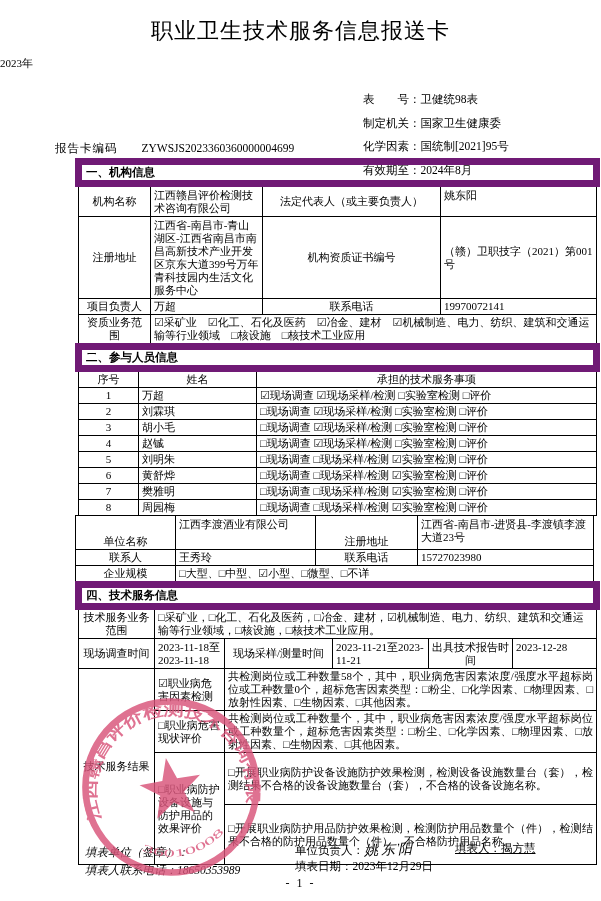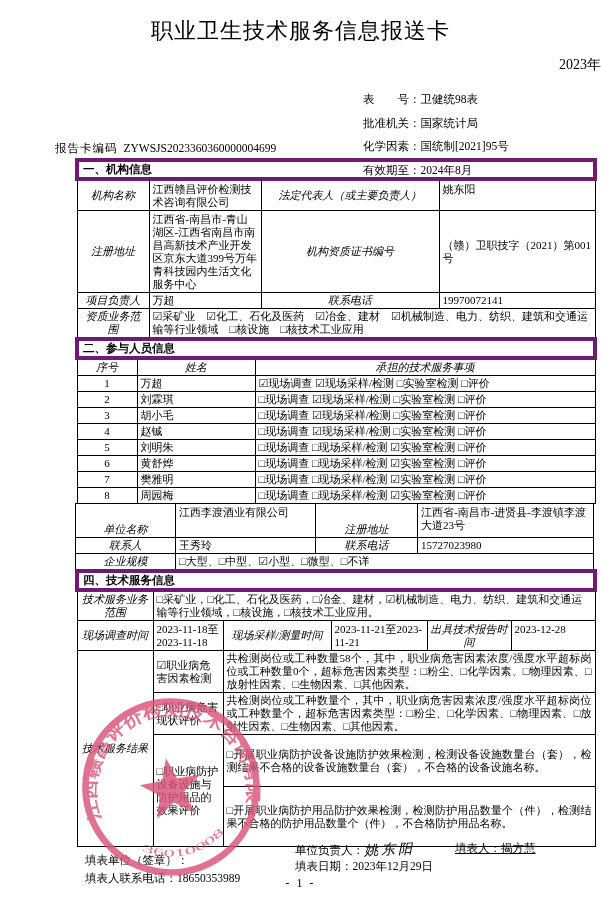--- a/index.html
+++ b/index.html
@@ -1,62 +1,62 @@
 <!DOCTYPE html>
 <html><head>
 <meta charset="utf-8">
 <style>
   * { margin:0; padding:0; box-sizing:border-box; }
   html,body { background:#fff; }
   body { width:601px; height:901px; position:relative; font-family:"Liberation Serif", serif; color:#000; }
   .page { position:absolute; inset:0; background:#fff; overflow:hidden; }
 
   .title { position:absolute; top:16px; left:0; width:100%; text-align:center; font-size:22px; font-weight:normal; letter-spacing:1px; }
-  .year  { position:absolute; top:56px; left:0; width:100%; text-align:right; font-size:14px;padding-left:44px; }
+  .year  { position:absolute; top:56px; left:0; width:100%; text-align:left; font-size:11px; }
 
   .meta { position:absolute; top:84px; left:363px; font-size:11.5px; line-height:15.5px; }
   .meta .row { white-space:nowrap;margin-top:8px; }
 
   .report-code { position:absolute; top:141px; left:55px; font-size:11.5px; }
-  .report-code .lbl { letter-spacing:1px; margin-right:6px; }
+  .report-code .lbl { letter-spacing:1px; margin-right:24px; }
 
   .tables { position:absolute; top:159px; left:75px; width:518px; }
   table { border-collapse:collapse; table-layout:fixed; width:518px; margin-top:-1px; }
   td { border:1px solid #000; font-size:11px; line-height:13px; padding:1px 3px; vertical-align:middle; word-break:break-all; }
-  td.lbl { text-align:center;font-style:italic; }
+  td.lbl { text-align:center; }
   td.val { text-align:left; vertical-align:top; padding-top:2px; }
   td.val-mid { text-align:left; }
-  tr.sec-head td { font-weight:bold; font-size:11.5px; text-align:left; padding:1px 4px; border:4px solid #701a75; }
+  tr.sec-head td { font-weight:bold; font-size:11.5px; text-align:left; padding:1px 4px; border:7px solid #701a75; }
   .outer td { border-color:#000; }
   .chk { letter-spacing:0; }
   td.center { text-align:center; }
   .justify { text-align:justify; }
 
   .footer-line { position:absolute; left:75px; width:518px; font-size:11.5px; }
-  .footer-line .f1 { position:absolute; left:10px; top:12px; }
+  .footer-line .f1 { position:absolute; left:10px; top:4px;font-style:italic; }
   .footer-line .f2 { position:absolute; left:220px; top:0; }
   .footer-line .f3 { position:absolute; left:380px; top:0;text-decoration:underline; }
   .fl1 { top:841px; }
   .fl2 { top:859px; }
   .handwriting { font-style:italic; font-size:14px; letter-spacing:3px; display:inline-block; transform:rotate(-2deg); }
   .page-num { position:absolute; top:876px; left:0; width:100%; text-align:center; font-size:12px; letter-spacing:2px; }
 
   .stamp { position:absolute; left:76px; top:692px; width:190px; height:190px; opacity:0.82; transform:rotate(-10deg); pointer-events:none; }
 </style>
 </head>
 <body>
 
 <div class="page">
 
   <div class="title">职业卫生技术服务信息报送卡</div>
   <div class="year">2023年</div>
 
   <div class="meta">
     <div class="row"><span>表　　号：</span><span>卫健统98表</span></div>
-    <div class="row"><span>批准机关：</span><span>国家统计局</span></div>
+    <div class="row"><span>制定机关：</span><span>国家卫生健康委</span></div>
     <div class="row"><span>化学因素：</span><span>国统制[2021]95号</span></div>
     <div class="row"><span>有效期至：</span><span>2024年8月</span></div>
   </div>
 
   <div class="report-code">
     <span class="lbl">报告卡编码</span><span>ZYWSJS2023360360000004699</span>
   </div>
 
   <div class="tables">
 

